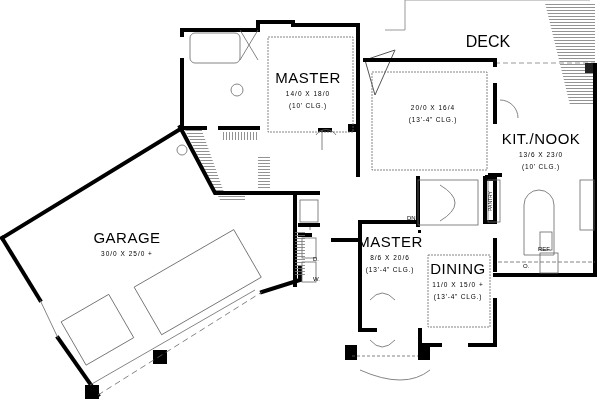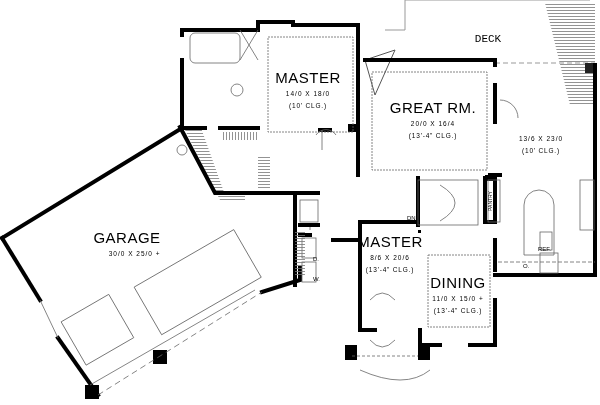--- a/index.html
+++ b/index.html
@@ -3,21 +3,21 @@
 <meta charset="utf-8">
 <style>
   html, body { margin:0; padding:0; background:#ffffff; }
   body { width:600px; height:405px; overflow:hidden; position:relative; font-family:"Liberation Serif", serif; }
   #plan { position:absolute; left:0; top:0; }
   .lbl { position:absolute; text-align:center; color:#000; white-space:nowrap; transform:translateX(-50%); }
   .room-name { font-family:Liberation Sans, sans-serif; font-size:15px; letter-spacing:0.5px; line-height:16px; }
   .room-dim { font-family:"Liberation Sans", sans-serif; font-size:6.5px; line-height:9px; letter-spacing:1px; margin-top:3px; }
   .room-clg { font-family:"Liberation Sans", sans-serif; font-size:6.5px; line-height:9px; letter-spacing:0.8px; margin-top:3px; }
   .small { font-family:"Liberation Sans", sans-serif; font-size:6px; position:absolute; color:#000; }
-  .deck { font-family:Liberation Mono, monospace; font-size:11px; }
+  .deck { font-family:Liberation Sans, sans-serif; font-size:16px; }
   .pantry { font-family:"Liberation Sans", sans-serif; font-size:5px; position:absolute; transform:rotate(-90deg); transform-origin:center; }
 </style>
 </head>
 <body>
 
 <svg id="plan" width="600" height="405" viewBox="0 0 600 405" xmlns="http://www.w3.org/2000/svg">
   <defs>
     <pattern id="hatch" width="3" height="3" patternUnits="userSpaceOnUse">
       <line x1="0" y1="1.5" x2="3" y2="1.5" stroke="#777" stroke-width="0.8"></line>
     </pattern>
@@ -125,42 +125,42 @@
 
 <div class="lbl deck" style="left:488px;top:33px;">DECK</div>
 
 <div class="lbl" style="left:308px;top:70px;">
   <div class="room-name">MASTER</div>
   <div class="room-dim">14/0 X 18/0</div>
   <div class="room-clg">(10' CLG.)</div>
 </div>
 
 <div class="lbl" style="left:433px;top:100px;">
-  <div class="room-name">GREAT RM.</div>
   <div class="room-dim">20/0 X 16/4</div>
   <div class="room-clg">(13'-4" CLG.)</div>
 </div>
 
 <div class="lbl" style="left:541px;top:131px;">
+  <div class="room-name">KIT./NOOK</div>
   <div class="room-dim">13/6 X 23/0</div>
   <div class="room-clg">(10' CLG.)</div>
 </div>
 
-<div class="lbl" style="left:127px;top:230px;text-align:right;">
+<div class="lbl" style="left:127px;top:230px;">
   <div class="room-name">GARAGE</div>
   <div class="room-dim">30/0 X 25/0 +</div>
 </div>
 
 <div class="lbl" style="left:390px;top:234px;">
   <div class="room-name">MASTER</div>
   <div class="room-dim">8/6 X 20/6</div>
   <div class="room-clg">(13'-4" CLG.)</div>
 </div>
 
-<div class="lbl" style="left:458px;top:275px;">
+<div class="lbl" style="left:458px;top:261px;">
   <div class="room-name">DINING</div>
   <div class="room-dim">11/0 X 15/0 +</div>
   <div class="room-clg">(13'-4" CLG.)</div>
 </div>
 
 <div class="small" style="left:407px;top:215px;">DN</div>
 <div class="pantry" style="left:480px;top:198px;">PANTRY</div>
 <div class="small" style="left:538px;top:246px;">REF.</div>
 <div class="small" style="left:523px;top:263px;">O.</div>
 <div class="small" style="left:313px;top:256px;">D.</div>

